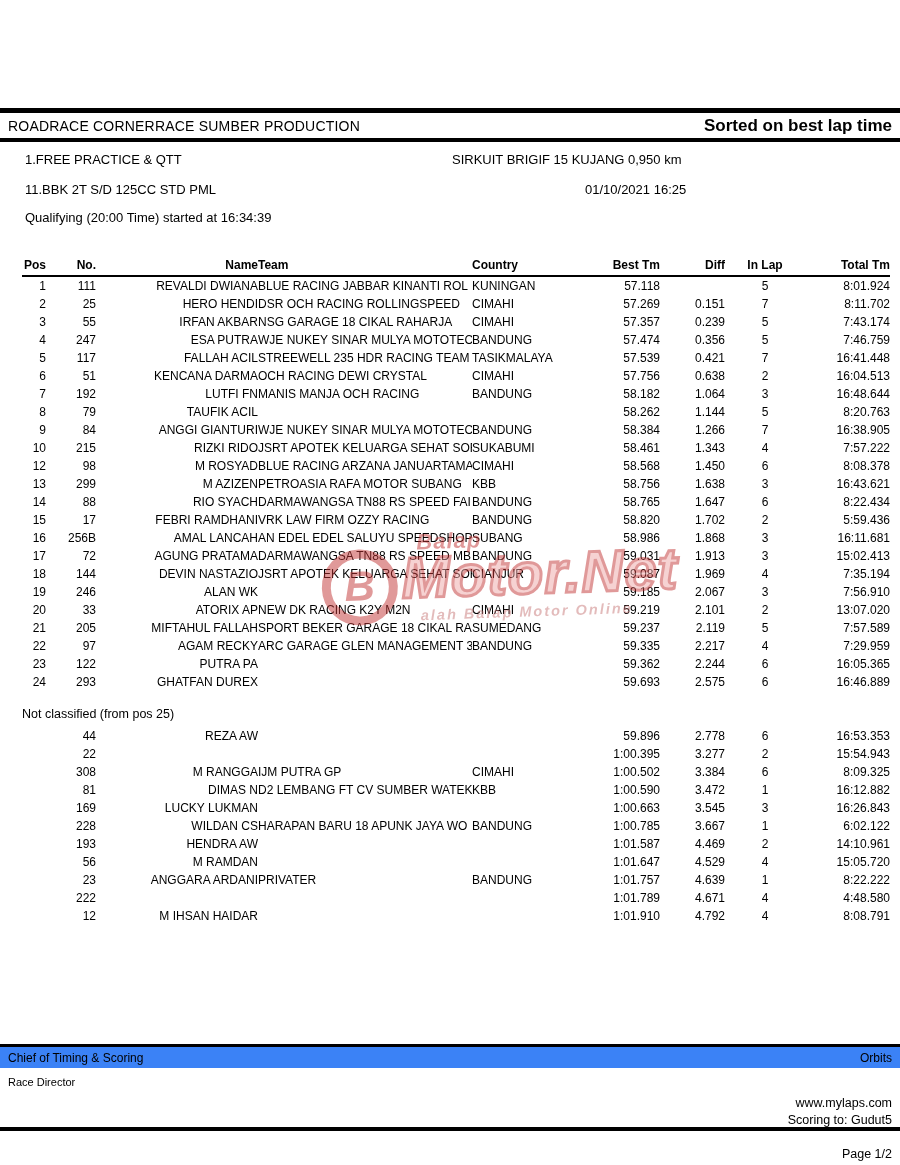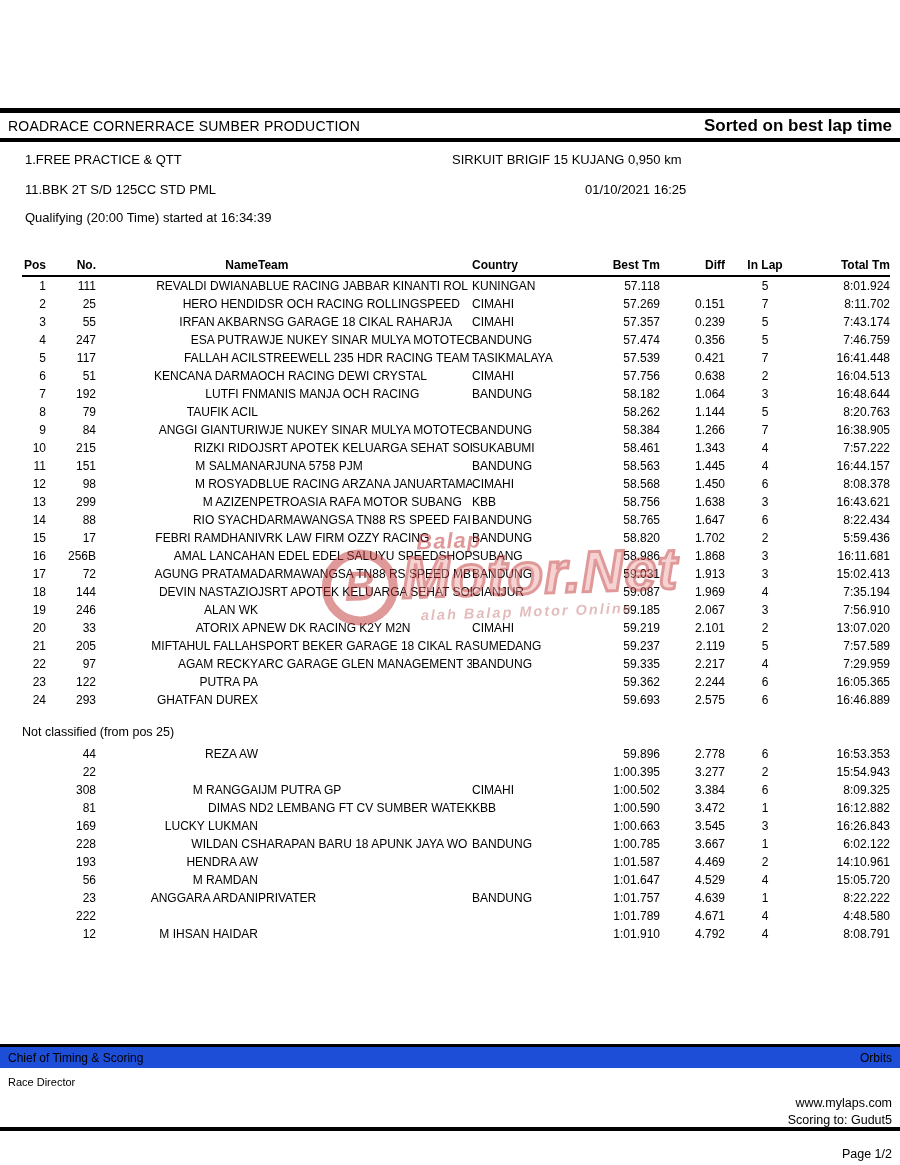--- a/index.html
+++ b/index.html
@@ -67,21 +67,21 @@
     position:absolute;left:80px;top:2px;font-size:58px;letter-spacing:1px;
     color:#eea6a6;-webkit-text-stroke:3px #c23535;white-space:nowrap;
   }
   .wm-tagline{
     position:absolute;left:98px;top:66px;font-size:14.5px;color:#c87a7a;
     letter-spacing:2px;white-space:nowrap;
   }
   
   .footer-rule-top{position:absolute;left:0;top:1044px;width:900px;height:3px;background:#000;}
   .footer-bar{
-    position:absolute;left:0;top:1047px;width:900px;height:21px;background:#1d4ed8;
+    position:absolute;left:0;top:1047px;width:900px;height:21px;background:#3b82f6;
     display:flex;align-items:center;justify-content:space-between;
     font-size:12px;box-sizing:border-box;padding:0 8px;
   }
   .race-director{position:absolute;left:8px;top:1076px;font-size:11px;}
   .website{position:absolute;right:8px;top:1096px;font-size:12.5px;margin-left:48px;}
   .licensed{position:absolute;right:8px;top:1113px;font-size:12.5px;}
   .bottom-rule{position:absolute;left:0;top:1127px;width:900px;height:4px;background:#000;}
   .printed{position:absolute;left:8px;top:1134px;font-size:12.5px;margin-top:44px;}
   .page-num{position:absolute;right:8px;top:1147px;font-size:12.5px;}
 </style>
@@ -240,31 +240,20 @@
           <td class="col-no">215</td>
           <td class="col-name">RIZKI RIDO</td>
           <td class="col-team">JSRT APOTEK KELUARGA SEHAT SOF</td>
           <td class="col-country">SUKABUMI</td>
           <td class="col-best_tm">58.461</td>
           <td class="col-diff">1.343</td>
           <td class="col-in_lap">4</td>
           <td class="col-total_tm">7:57.222</td>
         </tr>
         <tr>
-          <td class="col-pos">11</td>
-          <td class="col-no">151</td>
-          <td class="col-name">M SALMAN</td>
-          <td class="col-team">ARJUNA 5758 PJM</td>
-          <td class="col-country">BANDUNG</td>
-          <td class="col-best_tm">58.563</td>
-          <td class="col-diff">1.445</td>
-          <td class="col-in_lap">4</td>
-          <td class="col-total_tm">16:44.157</td>
-        </tr>
-        <tr>
           <td class="col-pos">12</td>
           <td class="col-no">98</td>
           <td class="col-name">M ROSYAD</td>
           <td class="col-team">BLUE RACING ARZANA JANUARTAMA</td>
           <td class="col-country">CIMAHI</td>
           <td class="col-best_tm">58.568</td>
           <td class="col-diff">1.450</td>
           <td class="col-in_lap">6</td>
           <td class="col-total_tm">8:08.378</td>
         </tr>

